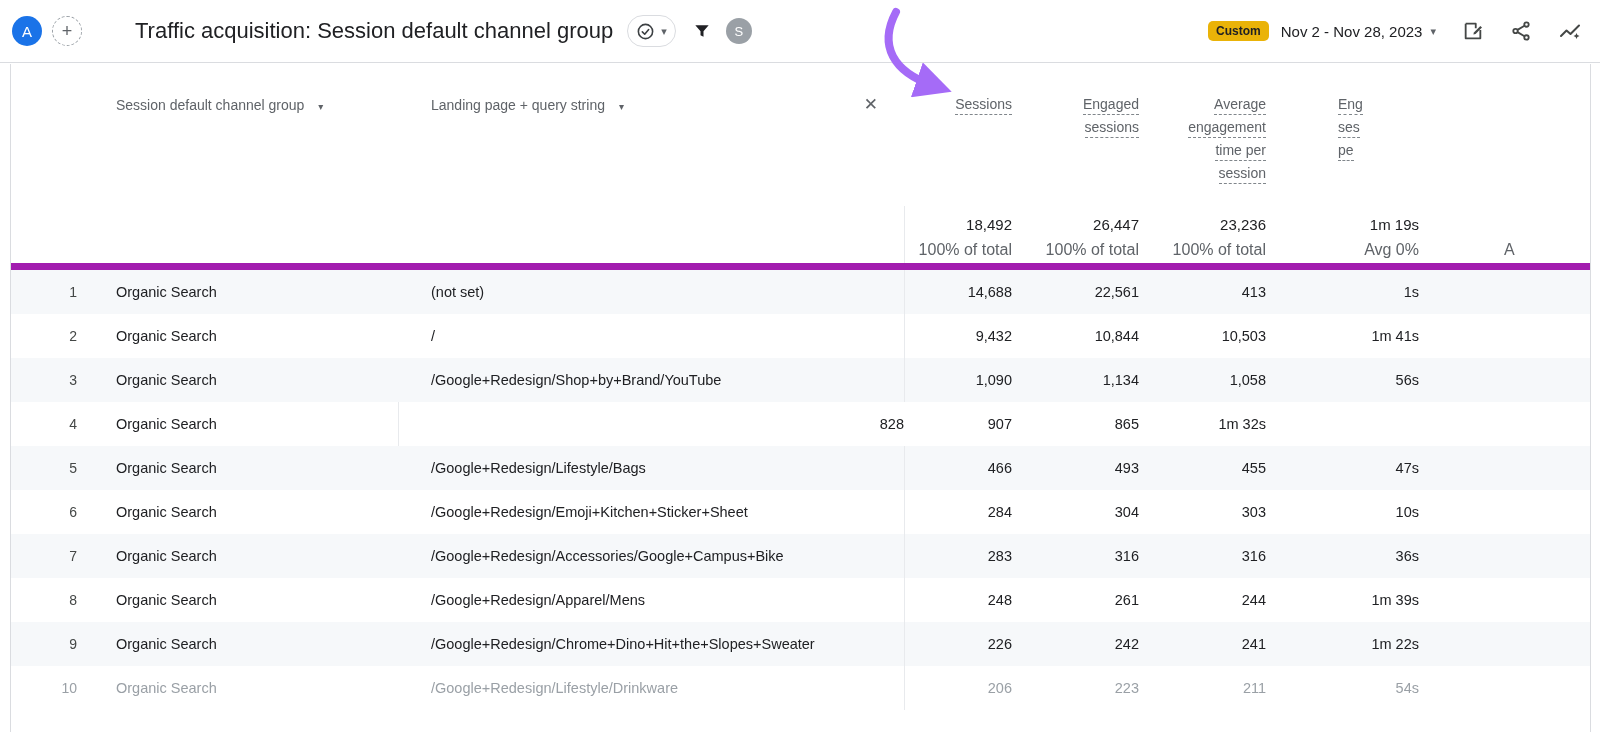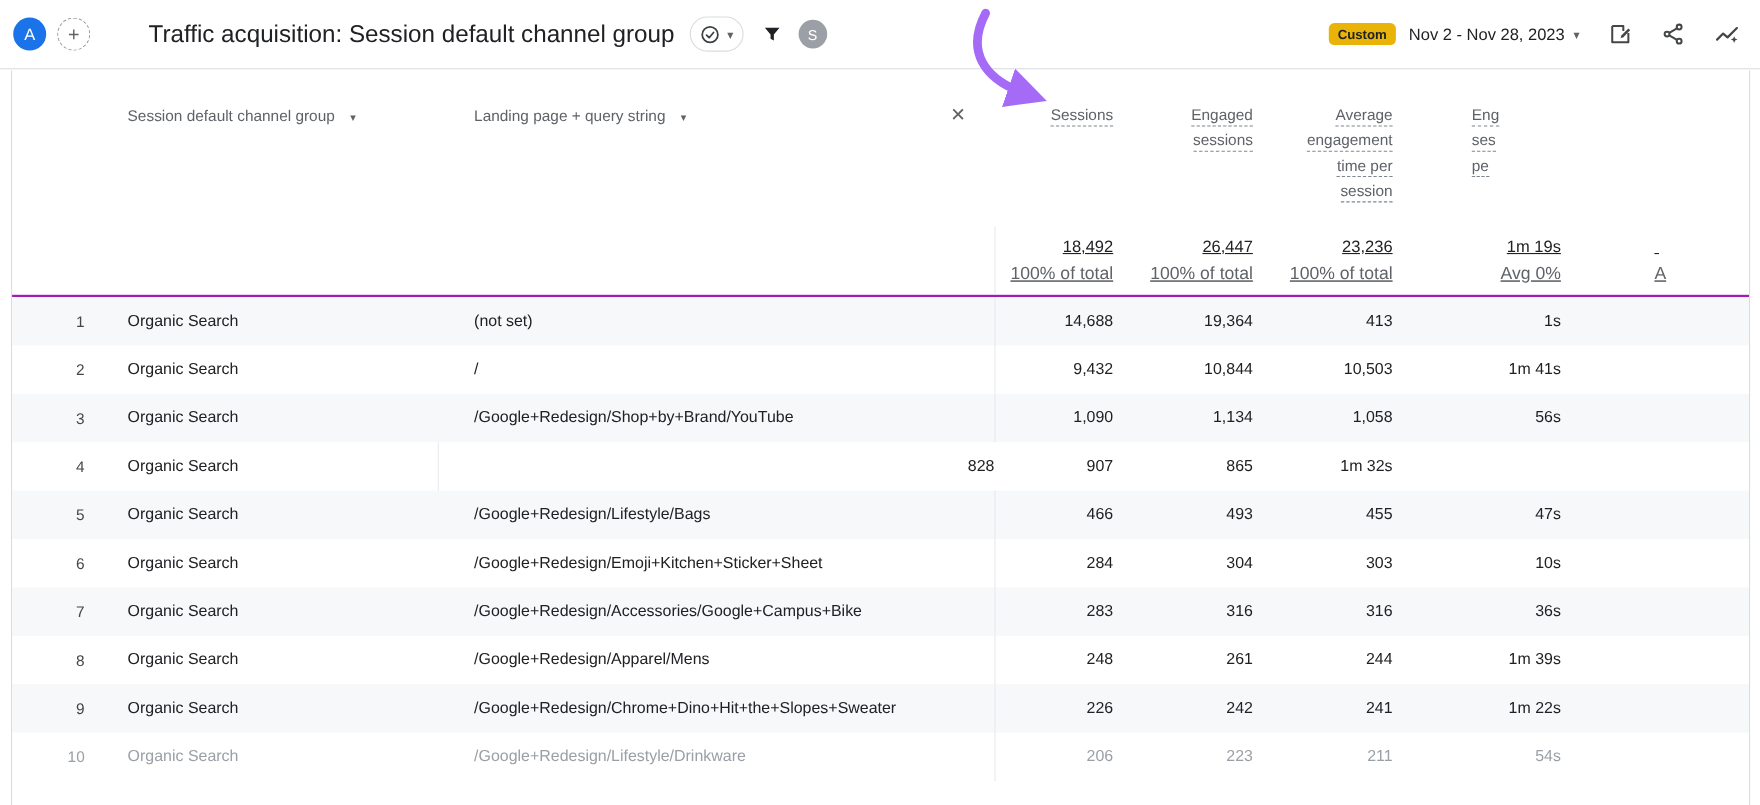--- a/index.html
+++ b/index.html
@@ -56,21 +56,21 @@
 
   .mh{padding-top:33px;text-align:right;font-size:14px;color:var(--txt2);line-height:1;}
   .mh .hline{display:block;margin-bottom:5px;}
   .mh .hline span{display:inline-block;border-bottom:1px dashed #80868b;padding-bottom:3px;cursor:pointer;}
   .c-users-h{border-left:1px solid #e8eaed;}
   .sort-arrow{color:#3c4043;margin-right:7px;font-size:14px;}
   .users-label{display:inline-block;color:var(--txt);font-weight:500;border-bottom:2px solid var(--underline);
     padding-bottom:3px;cursor:pointer;}
   .mh.clipped{text-align:left;padding-left:72px;}
 
-  .totals{height:64px;border-bottom:2px solid #a21caf;text-decoration:underline;}
+  .totals{height:64px;border-bottom:7px solid #a21caf;}
   .tcell{text-align:right;padding-top:10px;}
   .tcell .tval{font-size:15px;font-weight:500;color:var(--txt);display:block;}
   .tcell .tsub{font-size:16px;color:var(--txt2);display:block;margin-top:8px;}
   .tcell.c-users-b{border-left:1px solid #e8eaed;}
   .tcell.clipped{text-align:left;padding-left:85px;}
 
   .trow{height:44px;align-items:center;font-size:14.5px;}
   .trow.odd{background:var(--row-alt);}
   .trow.faded{color:#9aa0a6;}
   .trow.faded .cell{color:#9aa0a6;}
@@ -214,21 +214,21 @@
         <span class="tsub">A</span>
       </div>
     </div>
 
     <div id="rows">
   <div class="trow grid odd">
     <div class="cell c-num">1</div>
     <div class="cell c-chan">Organic Search</div>
     <div class="cell c-land">(not set)</div>
     <div class="cell num first">14,688</div>
-    <div class="cell num">19,364</div>
+    <div class="cell num">22,561</div>
     <div class="cell num">413</div>
     <div class="cell num">1s</div>
     <div class="cell"></div>
   </div>
 
   <div class="trow grid">
     <div class="cell c-num">2</div>
     <div class="cell c-chan">Organic Search</div>
     <div class="cell c-land">/</div>
     <div class="cell num first">9,432</div>

